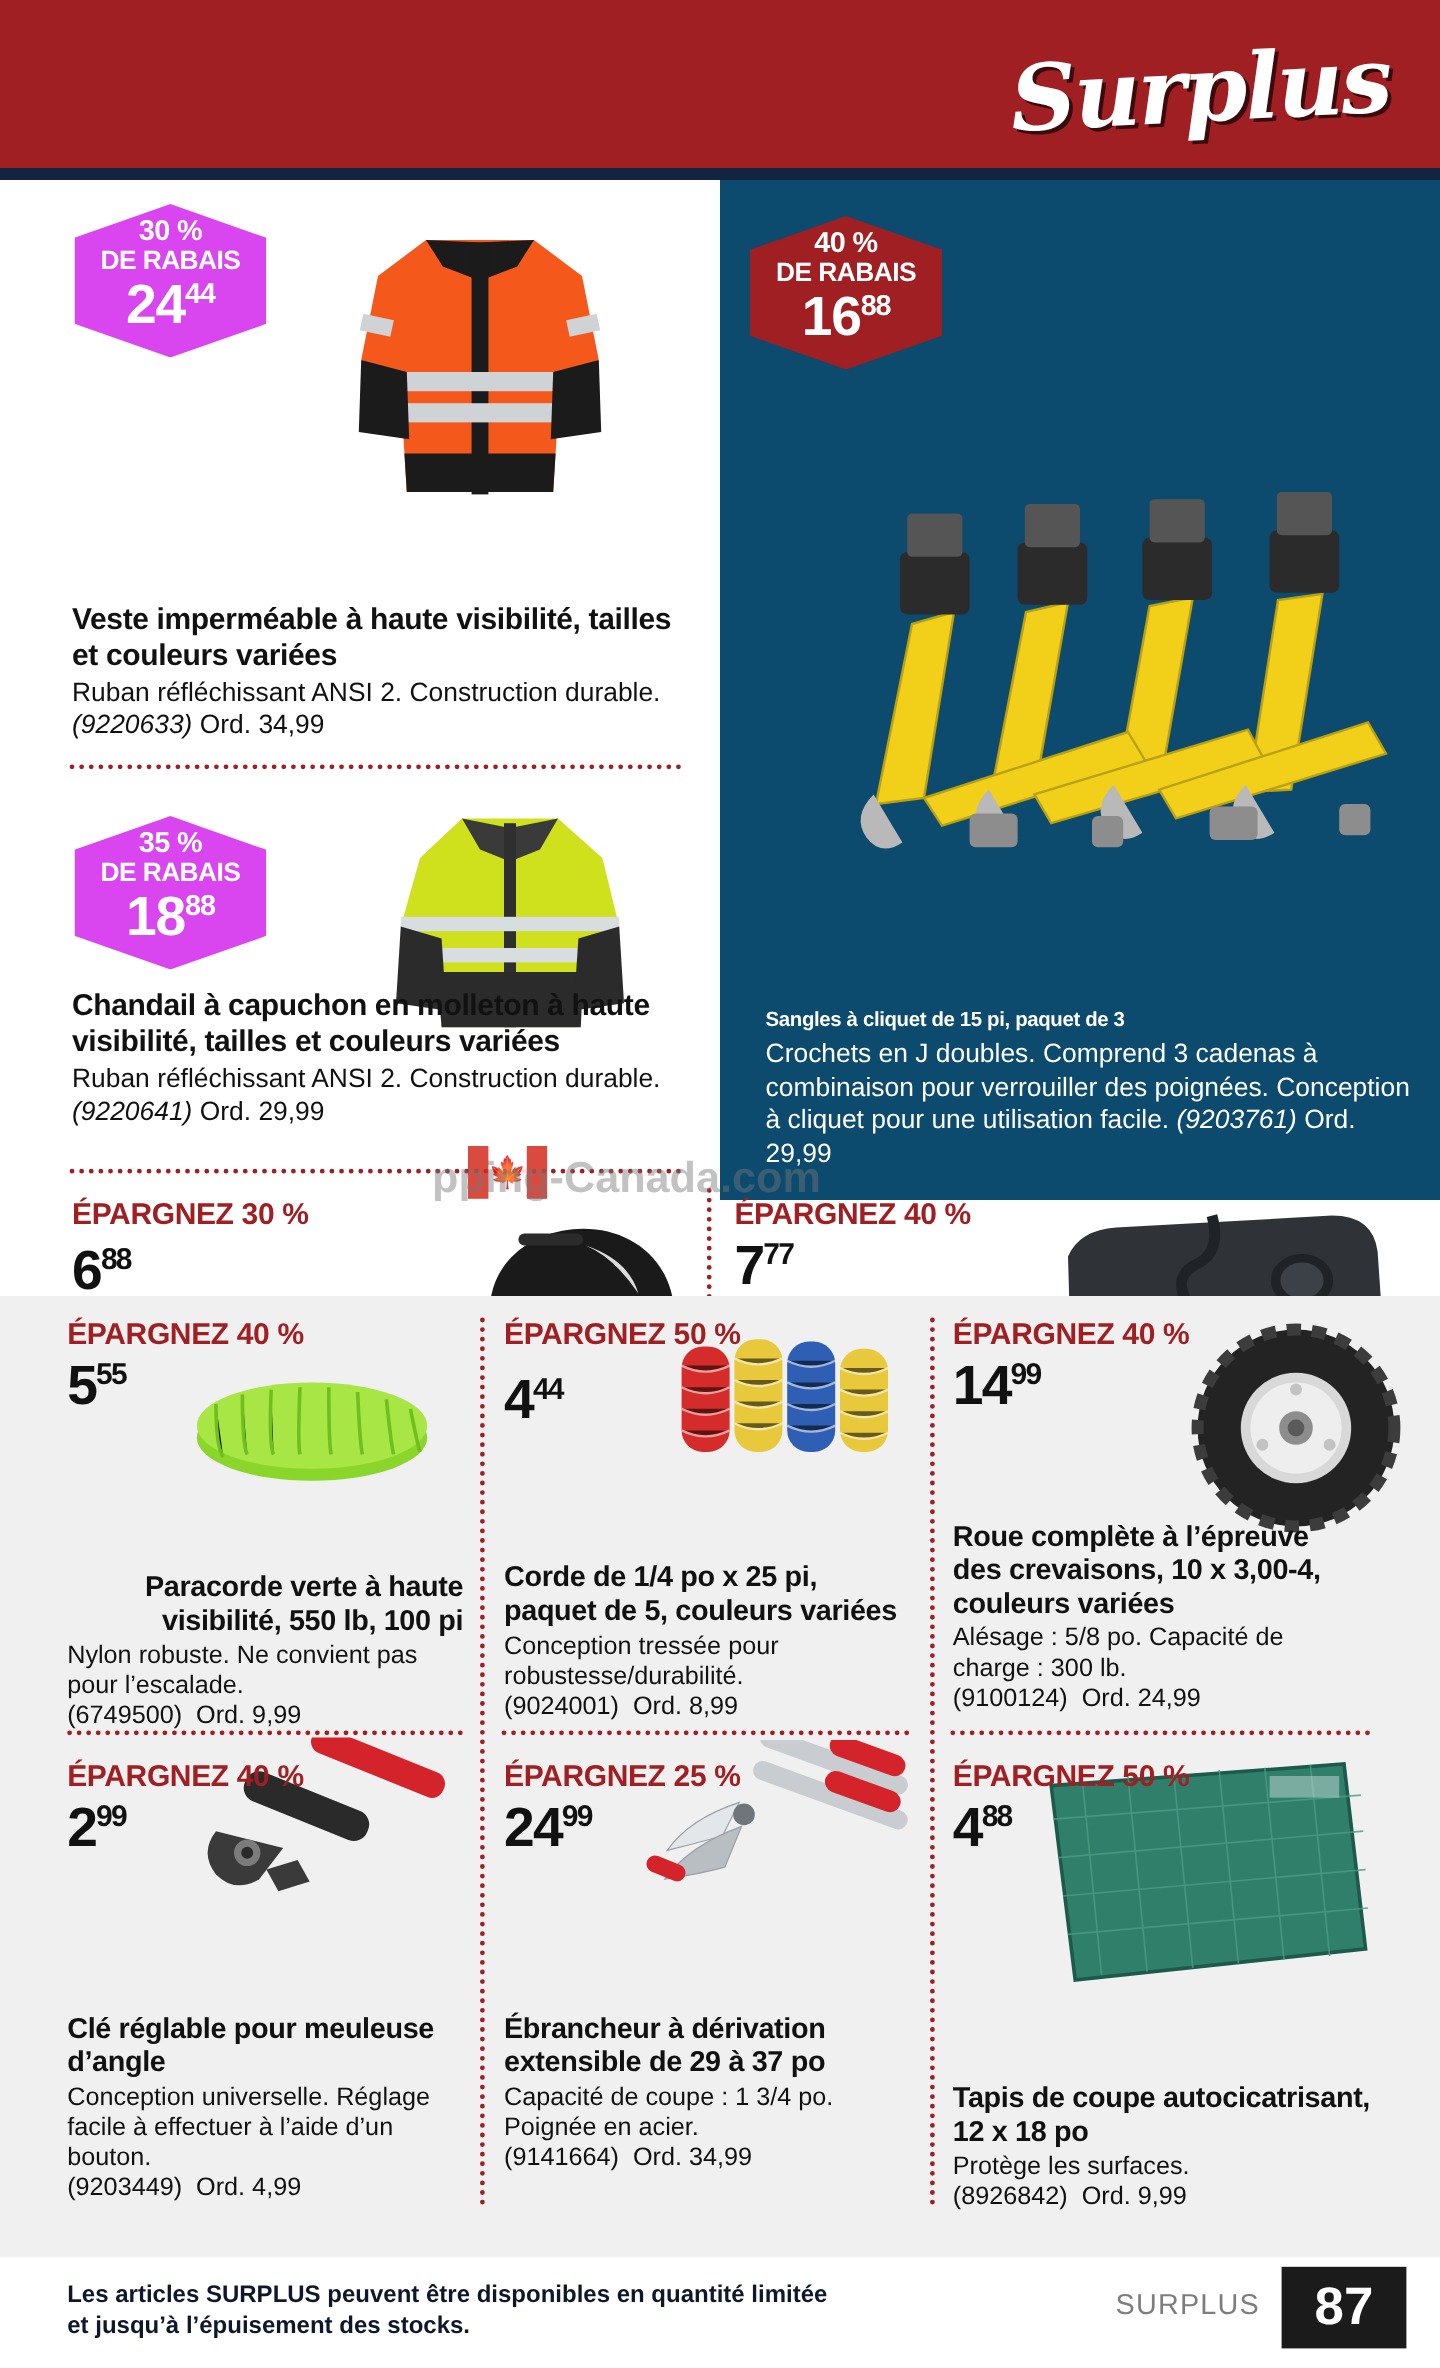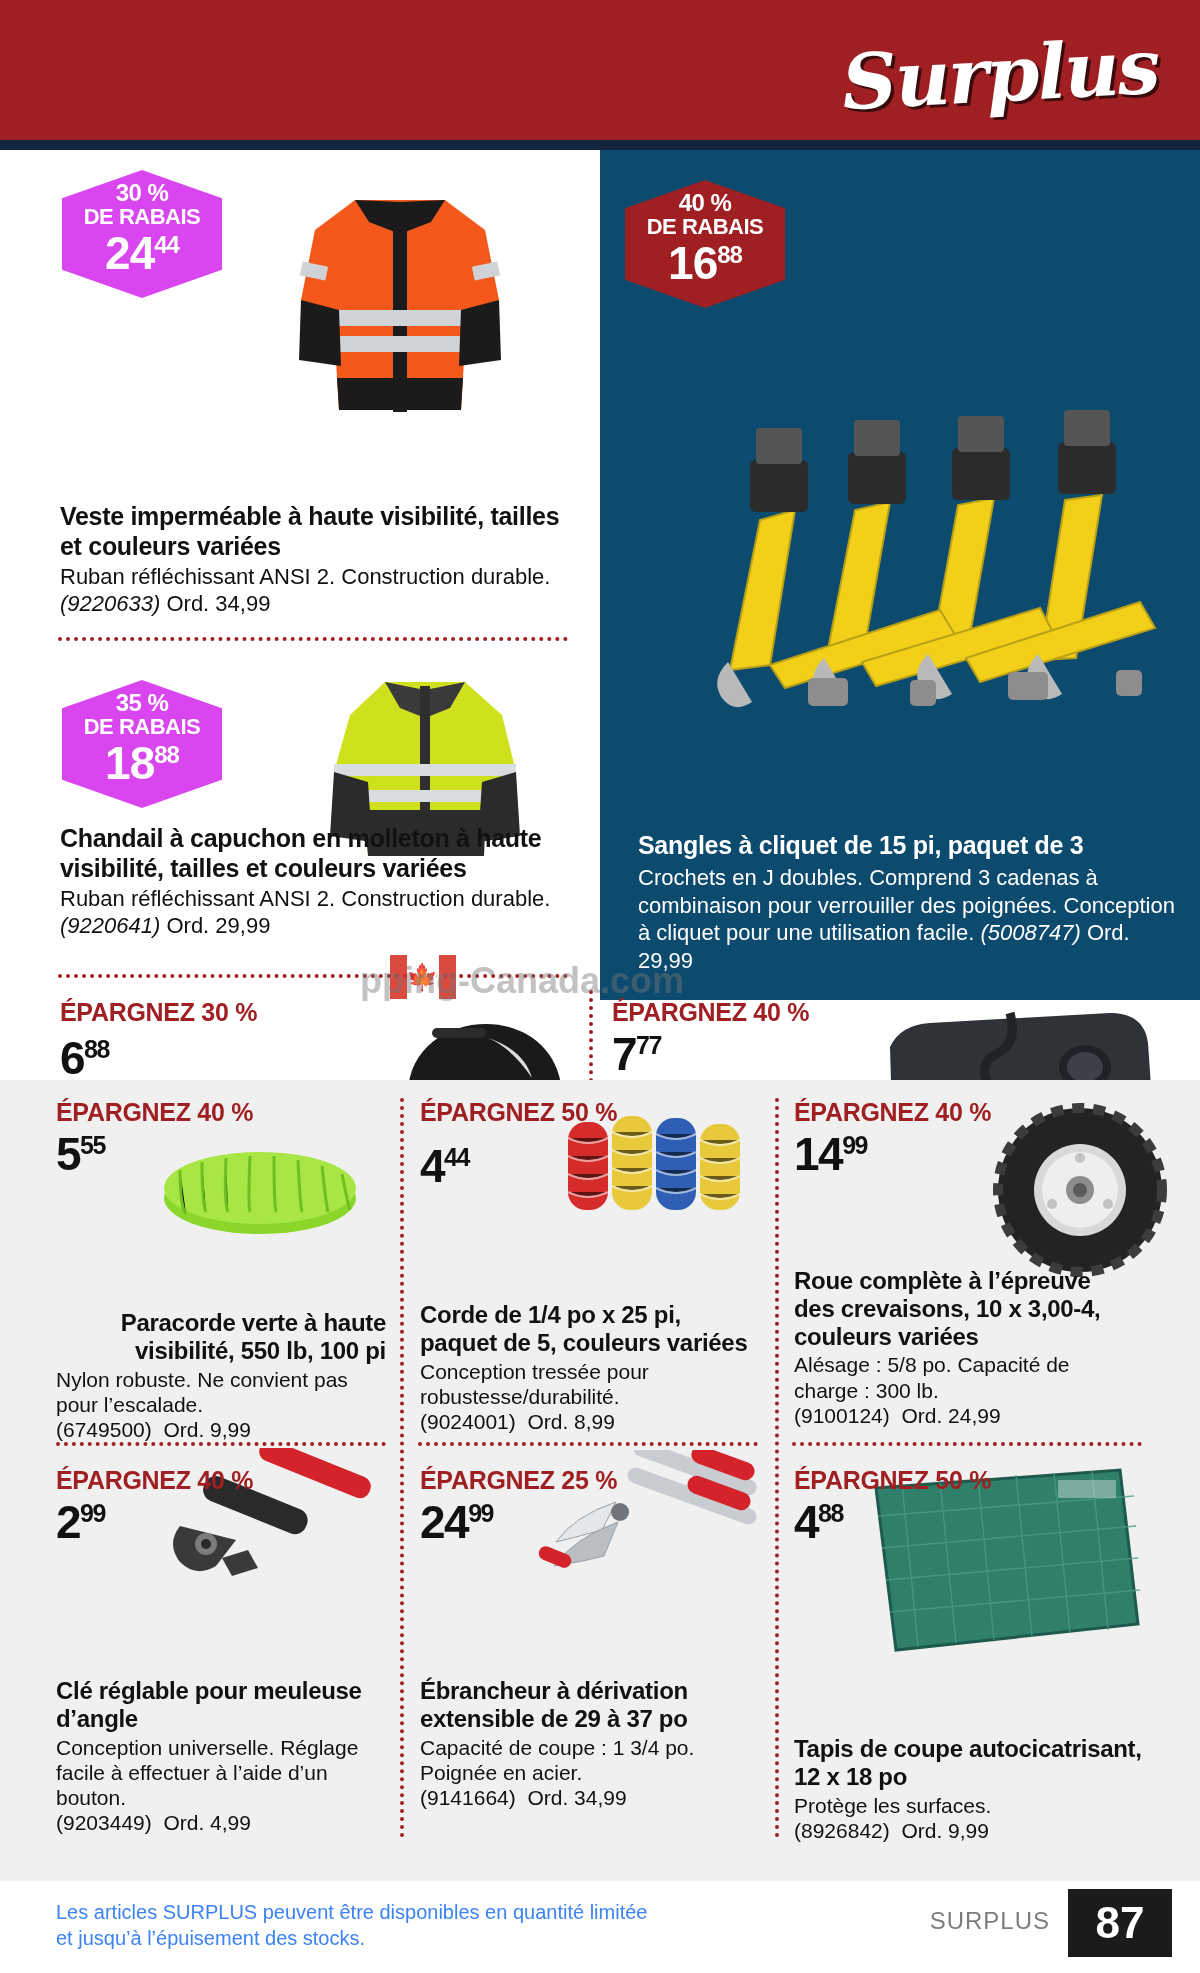--- a/index.html
+++ b/index.html
@@ -163,21 +163,21 @@
   }
   .dark-panel .txt {
     position: absolute;
     left: 38px;
     bottom: 26px;
     width: 540px;
     color: #ffffff;
   }
   .dark-panel .txt h3 {
     margin: 0 0 4px 0;
-    font-size: 25px;
+    font-size: 17px;
     font-weight: bold;
     letter-spacing: -0.3px;
   }
   .dark-panel .txt p {
     margin: 0;
     font-size: 22px;
     line-height: 1.25;
   }
   .badge-white {
     background: #9f1f22;
@@ -210,23 +210,23 @@
     position: absolute;
     left: 0; bottom: 0;
     width: 1200px;
     height: 92px;
     background: #ffffff;
   }
   .footer-note {
     position: absolute;
     left: 56px; top: 18px;
     font-size: 20px;
-    color: #3b82f6;
+    color: #0f172a;
     line-height: 1.3;
-    font-weight: normal;
+    font-weight: bold;
   }
   .footer-cat {
     position: absolute;
     right: 150px; top: 26px;
     font-size: 24px;
     color: #7d7d7d;
     letter-spacing: 1px;
   }
   .footer-page {
     position: absolute;
@@ -336,21 +336,21 @@
       <div class="badge badge-white" style="left:25px; top:30px;">
         <div class="pct">40 %</div>
         <div class="rab">DE RABAIS</div>
         <div class="price"><span>16</span><sup>88</sup></div>
       </div>
 
       <div class="txt">
         <h3>Sangles à cliquet de 15 pi, paquet de 3</h3>
         <p>
           <span>Crochets en J doubles. Comprend 3 cadenas à combinaison pour verrouiller des poignées. Conception à cliquet pour une utilisation facile.</span>
-          <em><span>(5008747)</span></em>
+          <em><span>(9203761)</span></em>
           <span>Ord. 29,99</span>
         </p>
       </div>
     </div>
 
     <svg class="img" style="left:255px; top:10px;" width="290" height="270" viewBox="0 0 290 270">
       <path d="M60 70 L100 40 L190 40 L230 70 L244 140 L212 152 L206 250 L84 250 L78 152 L46 140 Z" fill="#f4581b"></path>
       <path d="M100 40 L145 42 L190 40 L176 62 L145 74 L114 62 Z" fill="#1b1b1b"></path>
       <rect x="138" y="42" width="14" height="210" fill="#1b1b1b"></rect>
       <path d="M84 250 L206 250 L208 218 L82 218 Z" fill="#1b1b1b"></path>

